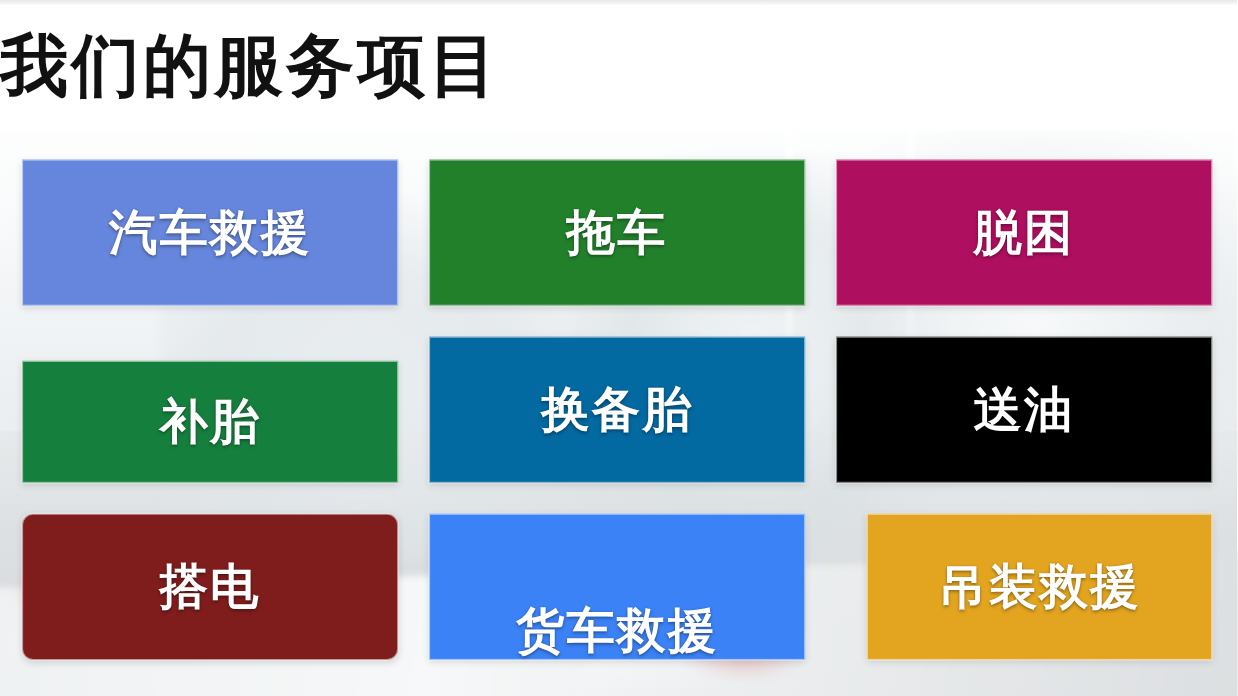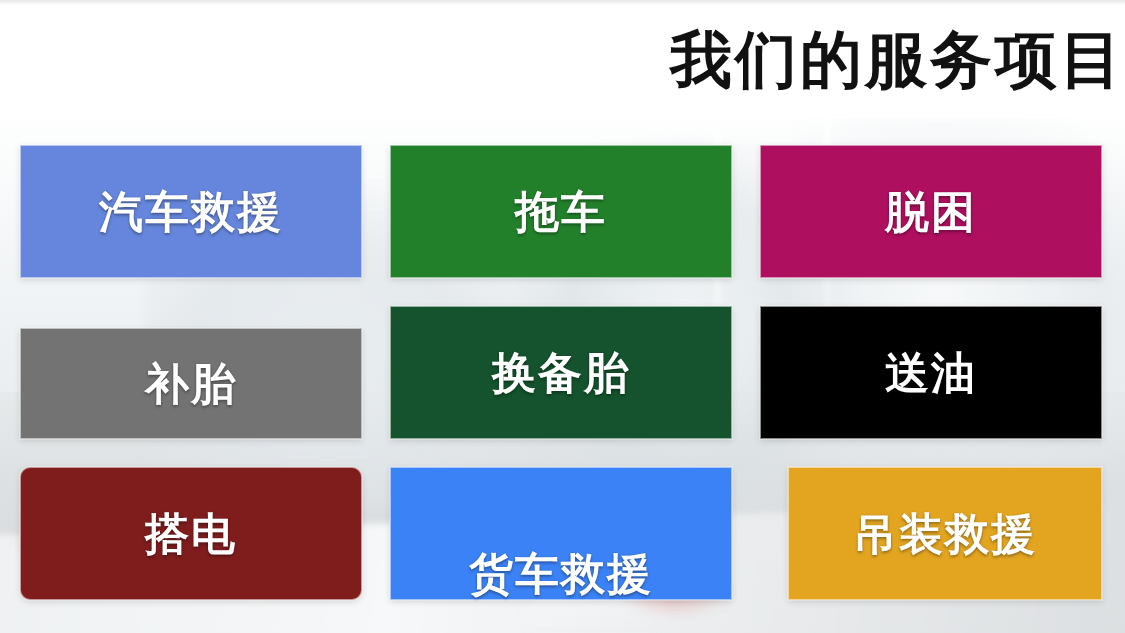--- a/index.html
+++ b/index.html
@@ -100,21 +100,21 @@
   .top-hairline {
     position:absolute; left:0; top:0; width:1125px; height:5px;
     background:linear-gradient(180deg,#e8e8e8 0%, #f4f4f4 60%, #ffffff 100%);
     z-index:2;
   }
 
   
   .title {
     position:absolute;
     left:0; top:24px; width:1125px;
-    text-align:right;
+    text-align:left;
     z-index:3;
     font-size:62px;
     line-height:72px;
     font-weight:bold;
     color:#111111;
     letter-spacing:3px;
     font-family:"DejaVu Sans","Liberation Sans",sans-serif;
   }
 
   
@@ -182,25 +182,25 @@
     </div>
 
     <div class="tile" style="background: rgb(34, 128, 43); align-items: center;">
       <span class="tile-label" style="color: rgb(255, 255, 255);">拖车</span>
     </div>
 
     <div class="tile" style="background: rgb(175, 15, 95);">
       <span class="tile-label" style="color: rgb(255, 255, 255);">脱困</span>
     </div>
 
-    <div class="tile" style="background: #737373; margin-top: 22px;">
+    <div class="tile" style="background: #15803d; margin-top: 22px;">
       <span class="tile-label" style="color: rgb(255, 255, 255);">补胎</span>
     </div>
 
-    <div class="tile" style="background: #14532d; text-align: center;">
+    <div class="tile" style="background: #0369a1; text-align: center;">
       <span class="tile-label" style="color: rgb(255, 255, 255);">换备胎</span>
     </div>
 
     <div class="tile" style="background: #000000;">
       <span class="tile-label" style="color: rgb(255, 255, 255);">送油</span>
     </div>
 
     <div class="tile" style="background: #7f1d1d; border-radius: 10px;">
       <span class="tile-label" style="color: rgb(255, 255, 255);">搭电</span>
     </div>

